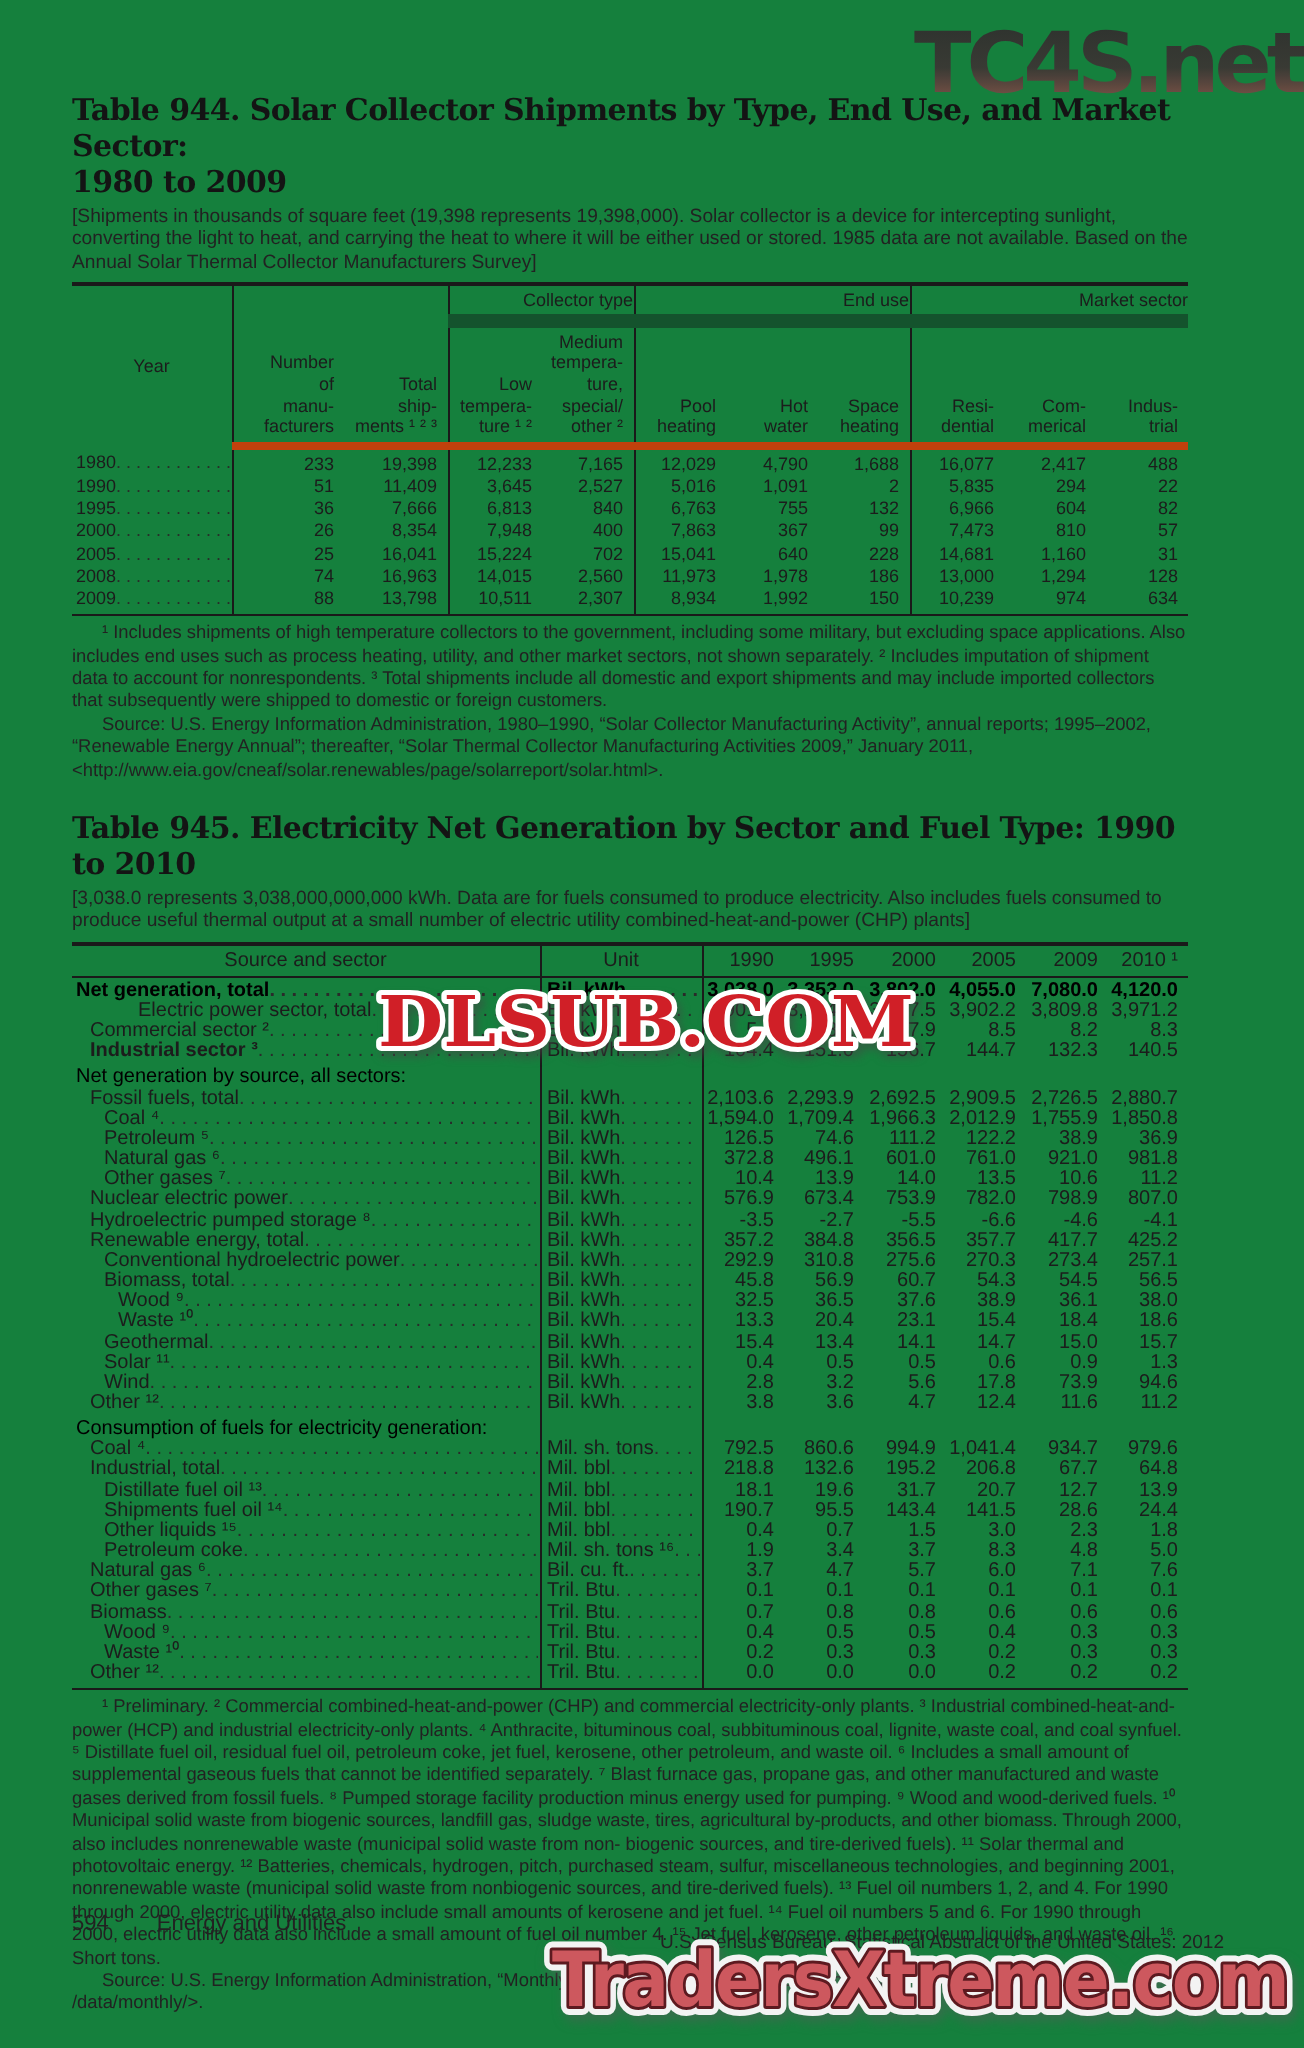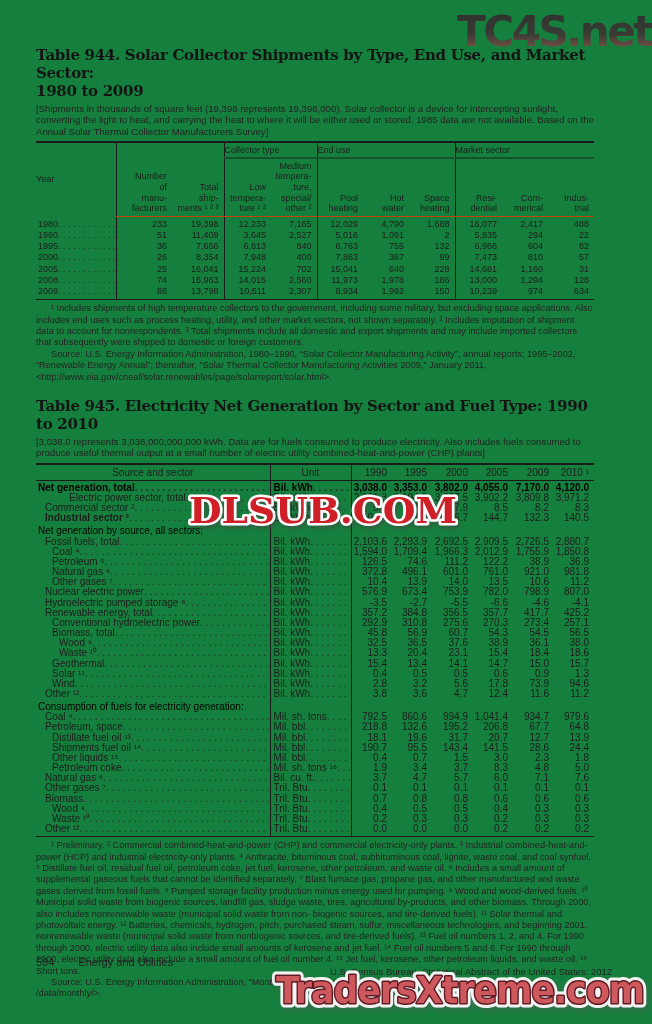--- a/index.html
+++ b/index.html
@@ -20,26 +20,26 @@
   th{font-weight:normal;color:#1c1c1c;}
   .vl{border-left:1px solid #1a1a1a;}
   td.num{text-align:right;padding-right:5px;white-space:nowrap;}
   .lc{display:flex;align-items:baseline;width:100%;min-width:0;}
   .lbl{white-space:nowrap;}
   .dots{flex:1;min-width:0;overflow:hidden;white-space:nowrap;color:#2a2a2a;}
   .dots::after{content:". . . . . . . . . . . . . . . . . . . . . . . . . . . . . . . . . . . . . . . . . . . . . . . . . . . . . . . . . . . . . . . .";}
 
   
   #t944{font-size:9px;}
-  #t944 thead tr.hrow th{border-bottom:1px solid #c2410c;}
+  #t944 thead tr.hrow th{border-bottom:4px solid #c2410c;}
   #t944 th{white-space:pre-line;text-align:right;vertical-align:bottom;
            padding:2px 5px 2px 0;line-height:10.6px;}
-  #t944 th.yearth{text-align:left;vertical-align:middle;padding:0;}
-  #t944 th.grp{text-align:left;vertical-align:middle;padding:2px 0 1px 0;
-               border-bottom:2px solid #14532d;}
+  #t944 th.yearth{text-align:center;vertical-align:middle;padding:0;}
+  #t944 th.grp{text-align:right;vertical-align:middle;padding:2px 0 1px 0;
+               border-bottom:7px solid #14532d;}
   #t944 th.nog{border-bottom:none;}
   #t944 td{line-height:11.2px;padding-top:0;padding-bottom:0;}
   #t944 td.lblcell{padding-left:2px;}
   #t944 tbody tr:first-child td{padding-top:2px;}
   #t944 tbody tr:last-child td{padding-bottom:2px;}
 
   
   #t945{font-size:10px;}
   #t945 thead th{border-bottom:1px solid #1a1a1a;padding:2px 0 2px 0;line-height:11px;}
   #t945 th.cth{text-align:center;}
@@ -295,21 +295,21 @@
             <td class="unitcell vl">
               <div class="lc">
                 <span class="lbl">Bil. kWh</span>
                 <span class="dots"></span>
               </div>
             </td>
             <td class="num vl">3,038.0</td>
             <td class="num">3,353.0</td>
             <td class="num">3,802.0</td>
             <td class="num">4,055.0</td>
-            <td class="num">7,170.0</td>
+            <td class="num">7,080.0</td>
             <td class="num">4,120.0</td>
           </tr>
           <tr>
             <td class="lblcell">
               <div class="lc">
                 <span class="lbl" style="padding-left: 7px; margin-left: 24px;">Electric power sector, total</span>
                 <span class="dots"></span>
               </div>
             </td>
             <td class="unitcell vl">
@@ -721,21 +721,21 @@
             <td class="num vl">792.5</td>
             <td class="num">860.6</td>
             <td class="num">994.9</td>
             <td class="num">1,041.4</td>
             <td class="num">934.7</td>
             <td class="num">979.6</td>
           </tr>
           <tr>
             <td class="lblcell">
               <div class="lc">
-                <span class="lbl" style="padding-left: 7px;">Petroleum, space</span>
+                <span class="lbl" style="padding-left: 7px;">Industrial, total</span>
                 <span class="dots"></span>
               </div>
             </td>
             <td class="unitcell vl">
               <div class="lc">
                 <span class="lbl">Mil. bbl</span>
                 <span class="dots"></span>
               </div>
             </td>
             <td class="num vl">218.8</td>

